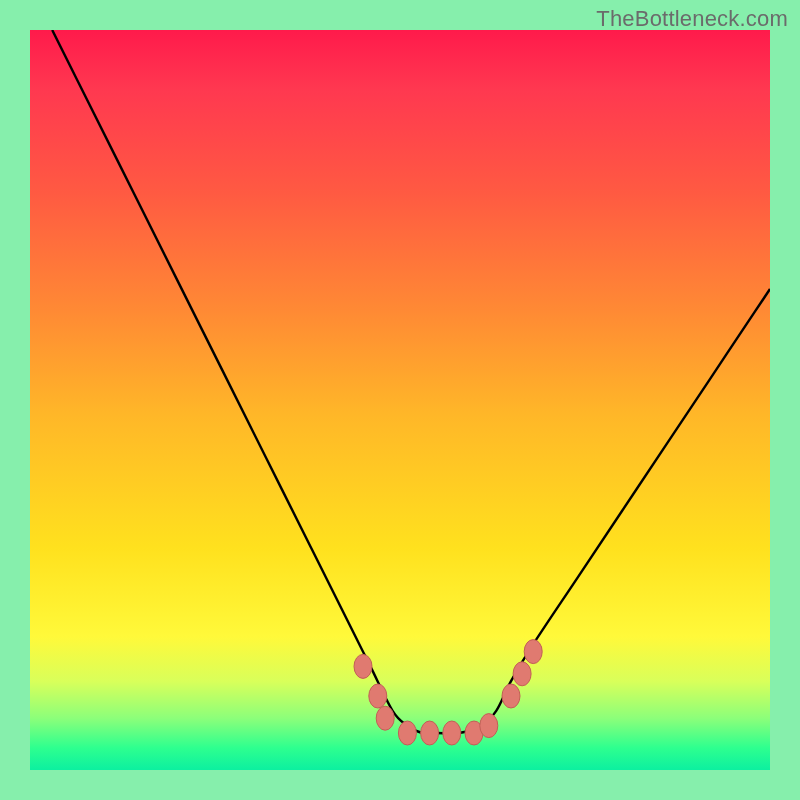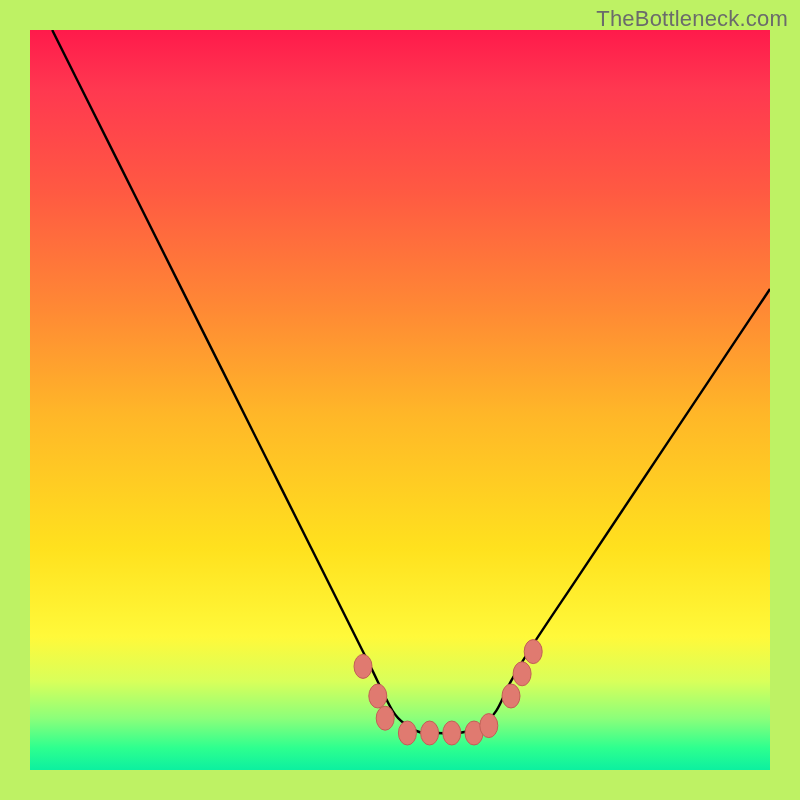--- a/index.html
+++ b/index.html
@@ -10,21 +10,21 @@
     overflow: hidden;
     background: #000;
     font-family: Arial, Helvetica, sans-serif;
   }
   .frame {
     position: absolute;
     left: 0;
     top: 0;
     width: 800px;
     height: 800px;
-    background: #bef264;
+    background: #86efac;
   }
   .plot {
     position: absolute;
     left: 30px;
     top: 30px;
     width: 740px;
     height: 740px;
     background: linear-gradient(
       to bottom,
       #ff1a4b 0%,

